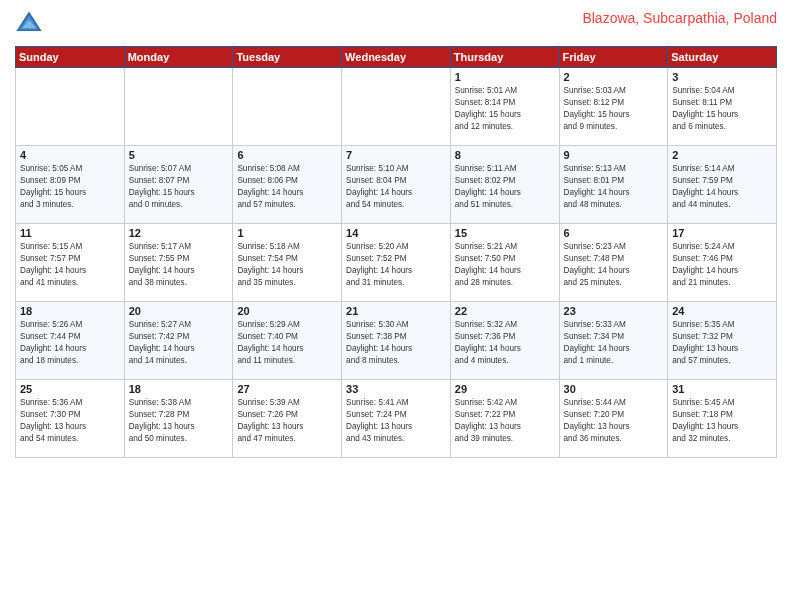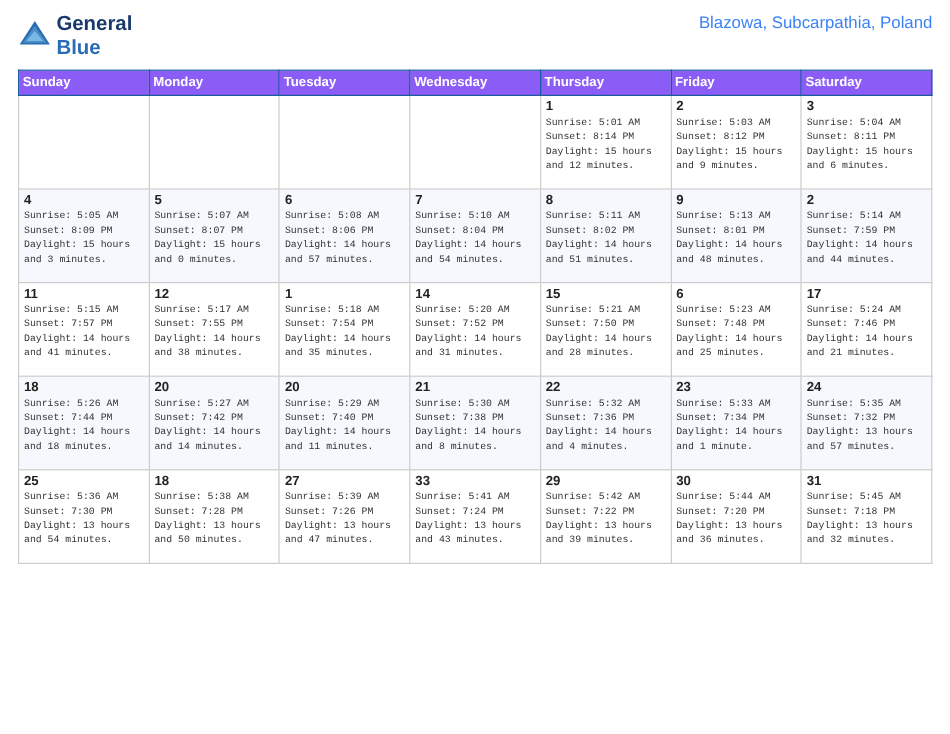--- a/index.html
+++ b/index.html
@@ -33,30 +33,30 @@
     .title-block {
       text-align: right;
     }
     .month-title {
       font-size: 32px;
       font-weight: bold;
       color: #222;
     }
     .subtitle {
       font-size: 14px;
-      color: #3b82f6;
+      color: #ef4444;
       text-align: center;
     }
     .calendar {
       width: 100%;
       border-collapse: collapse;
       font-size: 9px;
     }
     .calendar th {
-      background: #8b5cf6;
+      background: #b91c1c;
       color: white;
       padding: 4px 3px;
       text-align: left;
       font-size: 11px;
       font-weight: bold;
       border: 1px solid #1a5a9a;
     }
     .calendar td {
       border: 1px solid #ccc;
       padding: 3px 4px;
@@ -75,41 +75,36 @@
       font-weight: bold;
       font-size: 11px;
       color: #222;
       display: block;
       margin-bottom: 2px;
     }
     .day-info {
       font-size: 8.2px;
       color: #333;
       line-height: 1.45;
-      font-family: Liberation Mono, monospace;
     }
     .empty-cell {
       background: #fff !important;
     }
   </style>
 </head>
 <body>
 
 <div class="page">
   <div class="header">
     <div class="logo">
       <svg class="logo-icon" viewBox="0 0 40 40">
         <polygon points="20,2 38,30 2,30" fill="#2a6db5"></polygon>
         <polygon points="20,8 34,28 6,28" fill="#4a90c4"></polygon>
         <polygon points="20,14 30,26 10,26" fill="#7ab8e8"></polygon>
       </svg>
-      <div>
-        <div style="font-size:17px;font-weight:bold;color:#1a3a6b;">General</div>
-        <div style="font-size:17px;font-weight:bold;color:#2a6db5;">Blue</div>
-      </div>
     </div>
     <div class="title-block">
       <div class="subtitle">Blazowa, Subcarpathia, Poland</div>
     </div>
   </div>
 
   <table class="calendar">
     <thead>
       <tr>
         <th>Sunday</th>

